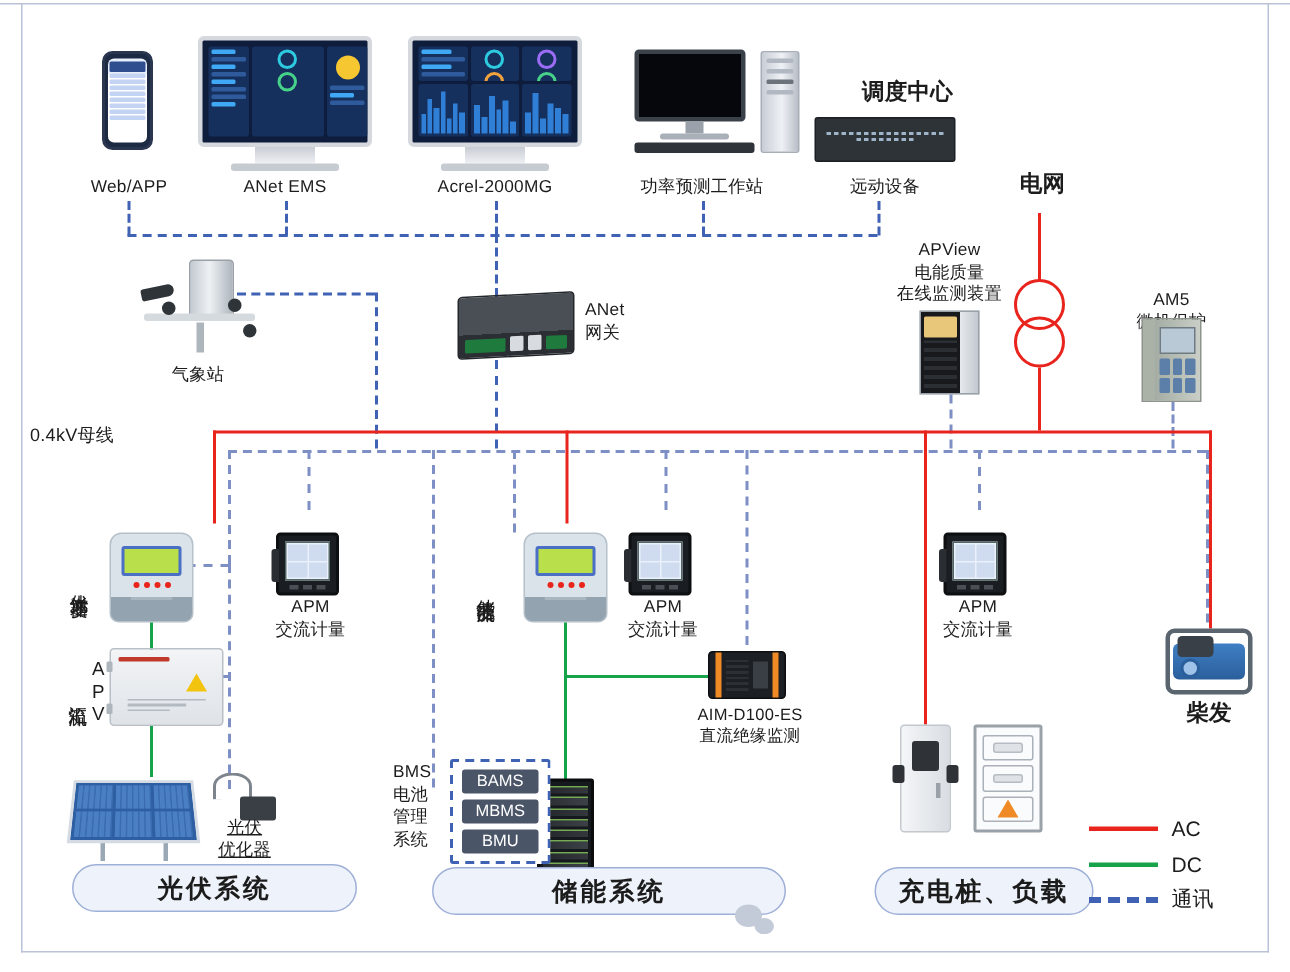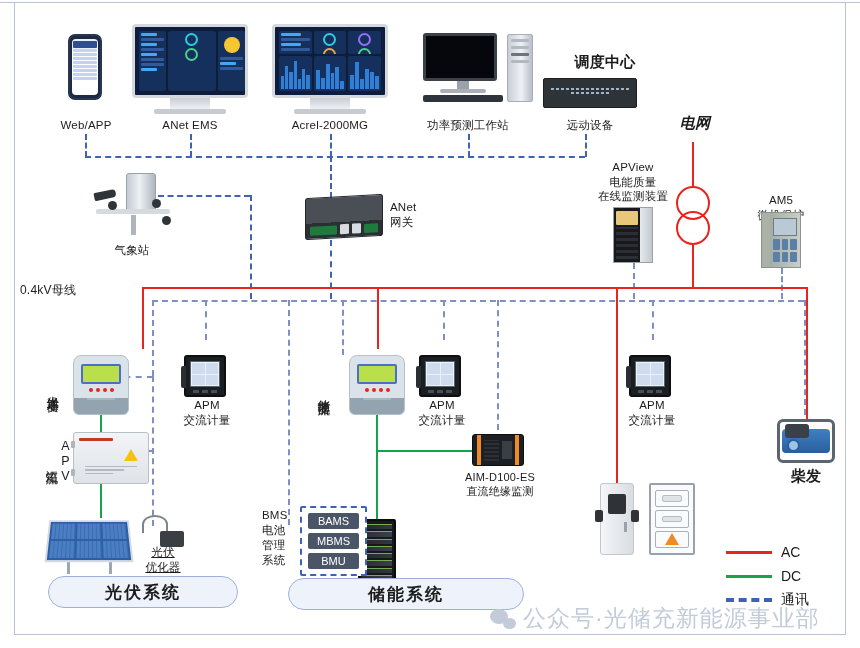--- a/index.html
+++ b/index.html
@@ -520,21 +520,21 @@
           <s></s>
           <s></s>
           <s></s>
           <s></s>
           <s></s>
       </div>
     </div>
   </div>
   <div class="lbl" style="left:540px; top:118px; width:100px;">远动设备</div>
 
-  <div class="lbl big" style="left:655px; top:113px; width:80px;font-style:italic;">电网</div>
+  <div class="lbl big" style="left:655px; top:113px; width:80px;">电网</div>
 
   <div class="wire cm-h" style="left:85px; top:156px; width:500px;"></div>
 
   <div class="wire cm-v" style="left:85px;  top:134px; height:23px;"></div>
   <div class="wire cm-v" style="left:190px; top:134px; height:23px;"></div>
   <div class="wire cm-v" style="left:330px; top:134px; height:23px;"></div>
   <div class="wire cm-v" style="left:468px; top:134px; height:23px;"></div>
   <div class="wire cm-v" style="left:585px; top:134px; height:23px;"></div>
 
   <div class="wire cm-v" style="left:330px; top:156px; height:42px;"></div>
@@ -815,20 +815,21 @@
         </div>
       <div class="p">
           <i></i>
         </div>
       <div class="p">
           <div class="tri"></div>
         </div>
     </div>
   </div>
 
+  <div class="pill" style="left:583px; top:578px; width:146px; height:32px;">充电桩、负载</div>
 
   <div class="node" style="left:777px; top:419px;">
     <div class="gen">
       <div class="body"></div>
       <div class="eng"></div>
       <div class="wheel"></div>
       <div class="frame"></div>
     </div>
   </div>
   <div class="lbl big" style="left:760px; top:466px; width:92px;">柴发</div>
@@ -846,16 +847,15 @@
       <span class="leg-line leg-cm"></span>
       <span class="leg-txt">通讯</span>
     </div>
   </div>
 
   <div class="watermark">
     <span class="wm-icon">
         <b></b>
         <s></s>
       </span>
-    <span>公众号·光储充新能源事业部</span>
   </div>
 
 </div>
 
 </body></html>

